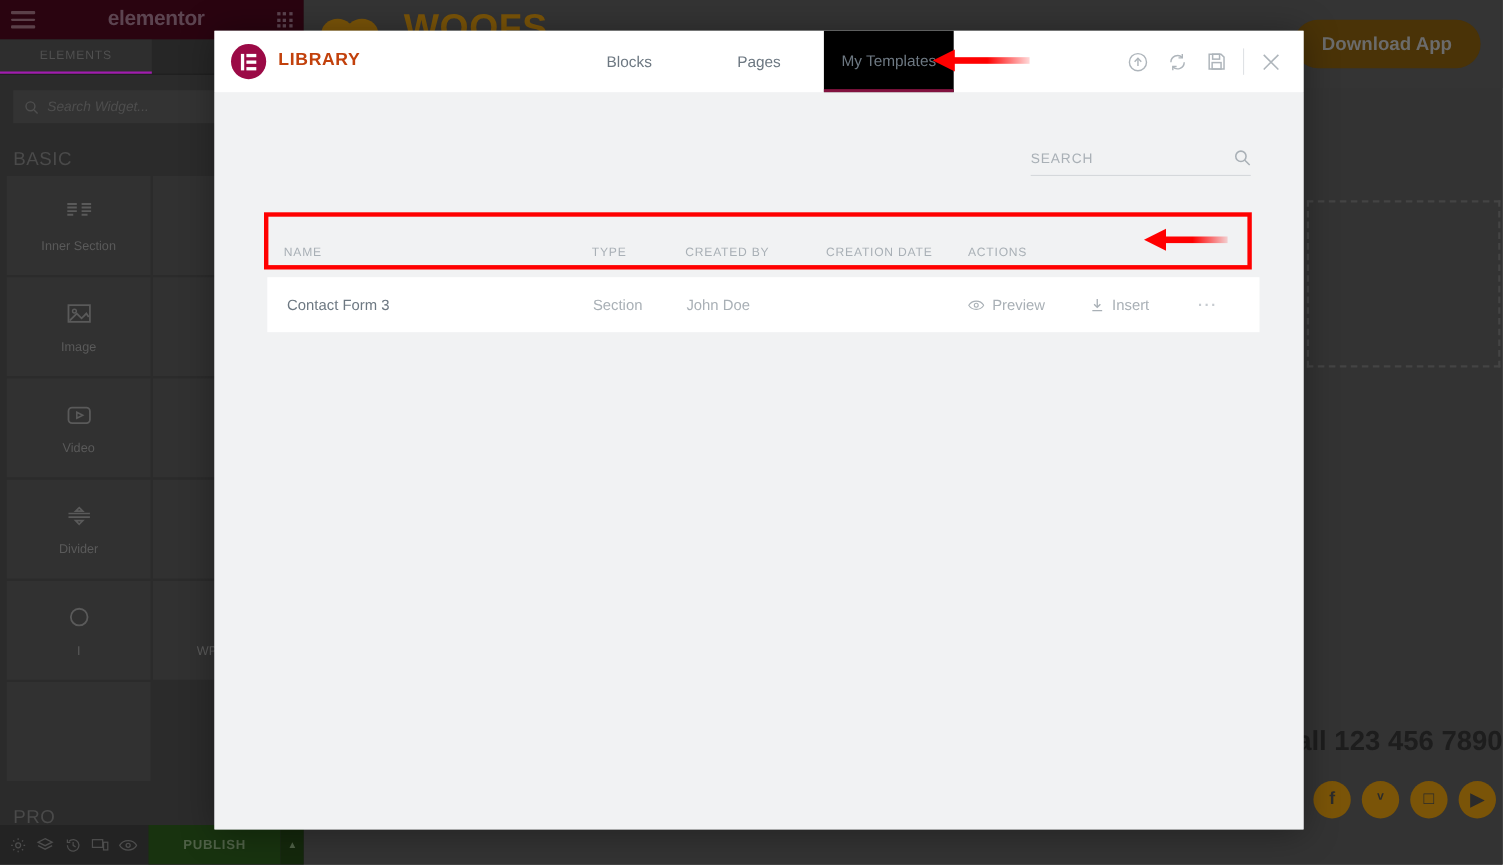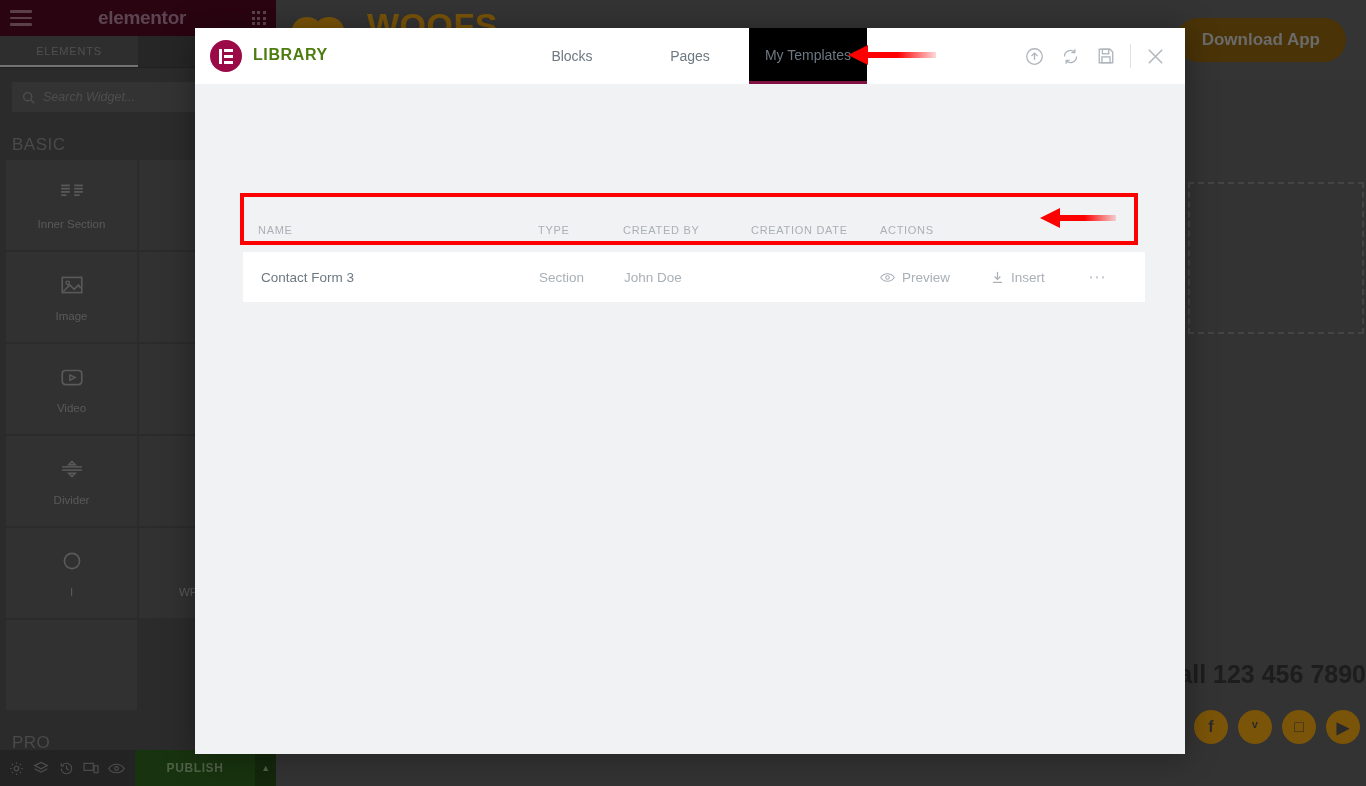--- a/index.html
+++ b/index.html
@@ -80,21 +80,21 @@
   .grid-icon i { width:3px; height:3px; background:#5c4450; display:block; }
 
   .panel-tabs {
     position:absolute; left:0; top:36px; width:276px; height:32px;
     background:#262626; display:flex; border-bottom:1px solid #202020;
   }
   .panel-tab {
     flex:1; display:flex; align-items:center; justify-content:center;
     font-size:11px; letter-spacing:0.8px; color:#4a4a4a;
   }
-  .panel-tab.active { background:#2e2e2e; border-bottom:2px solid #737373; color:#505050; }
+  .panel-tab.active { background:#2e2e2e; border-bottom:2px solid #a21caf; color:#505050; }
 
   .widget-search {
     position:absolute; left:12px; top:82px; width:250px; height:30px;
     background:#333333; display:flex; align-items:center; gap:8px;
     padding:0 10px; color:#4e4e4e; font-size:12.5px; font-style:italic;
   }
   .sec-title {
     position:absolute; left:12px; font-size:17px; color:#4a4a4a; letter-spacing:0.5px;
   }
   .widgets {
@@ -141,21 +141,21 @@
     position:absolute; left:15px; top:12px; width:32px; height:32px;
     border-radius:50%; background:#9b0a46;
     display:flex; align-items:center; justify-content:center;
   }
   .brandmark .bars { display:flex; gap:2px; align-items:center; }
   .brandmark .bars .v { width:3px; height:15px; background:#fff; }
   .brandmark .bars .h { display:flex; flex-direction:column; gap:3px; }
   .brandmark .bars .h i { display:block; width:9px; height:3px; background:#fff; }
   .modal-title {
     position:absolute; left:58px; top:18px;
-    font-size:16px; font-weight:bold; color:#4d7c0f; letter-spacing:0.6px;
+    font-size:16px; font-weight:bold; color:#c2410c; letter-spacing:0.6px;
   }
   .tabs { position:absolute; left:0; top:0; width:100%; height:56px; display:flex;
           justify-content:center; gap:0px; }
   .tab {
     width:118px; height:56px; display:flex; align-items:center; justify-content:center;
     font-size:14px; color:#6d7882;
   }
   .tab.active {
     background:#000000; border-bottom:3px solid #82123f; color:#6d7882;
   }
@@ -473,20 +473,27 @@
         <div class="hicon">
           <svg width="19" height="19" viewBox="0 0 20 20">
               <line x1="3" y1="3" x2="17" y2="17"></line>
               <line x1="17" y1="3" x2="3" y2="17"></line>
             </svg>
         </div>
       </div>
     </div>
 
     <div class="modal-body">
+      <div class="search-wrap">
+        <span class="search-label">SEARCH</span>
+        <svg width="15" height="15" viewBox="0 0 16 16">
+            <circle cx="6.5" cy="6.5" r="5"></circle>
+            <line x1="10.3" y1="10.3" x2="15" y2="15"></line>
+          </svg>
+      </div>
 
       <div class="thead">
         <span style="left:15px;">NAME</span>
         <span style="left:295px;">TYPE</span>
         <span style="left:380px;">CREATED BY</span>
         <span style="left:508px;">CREATION DATE</span>
         <span style="left:637px;">ACTIONS</span>
       </div>
 
       <div class="row">

